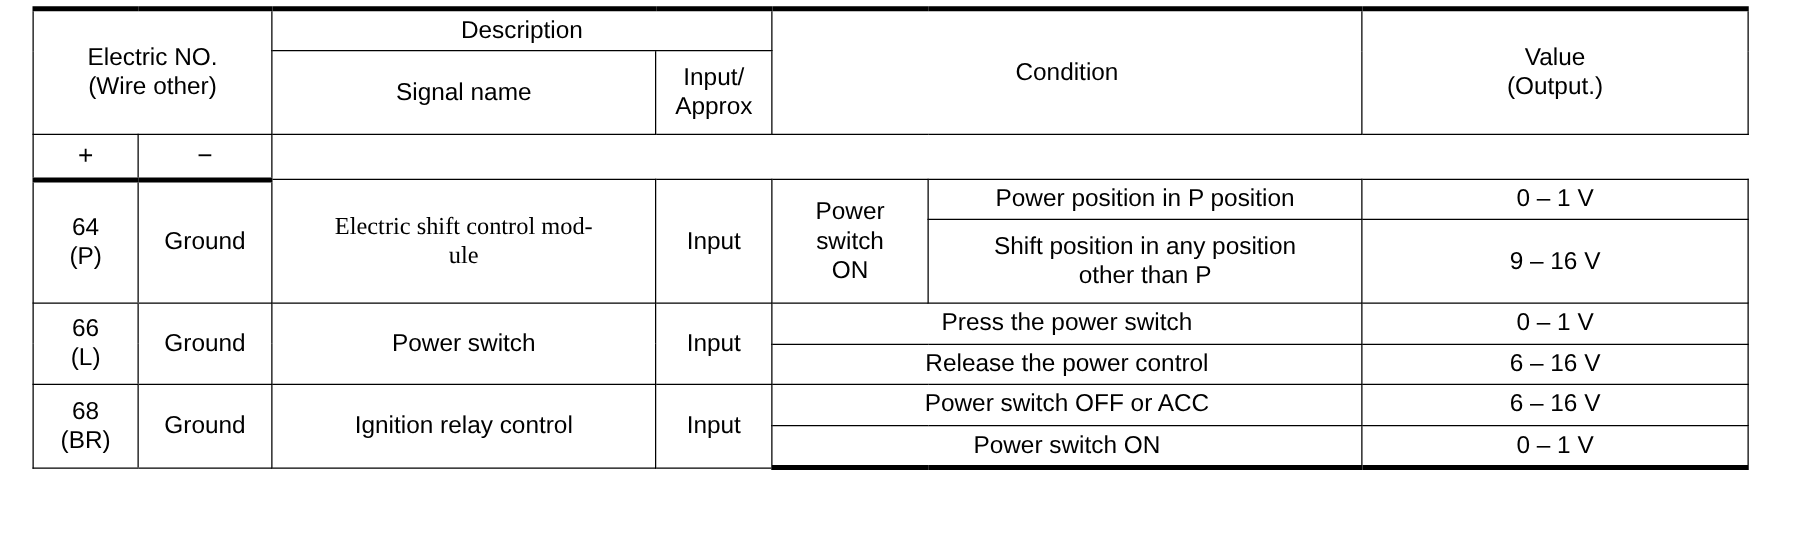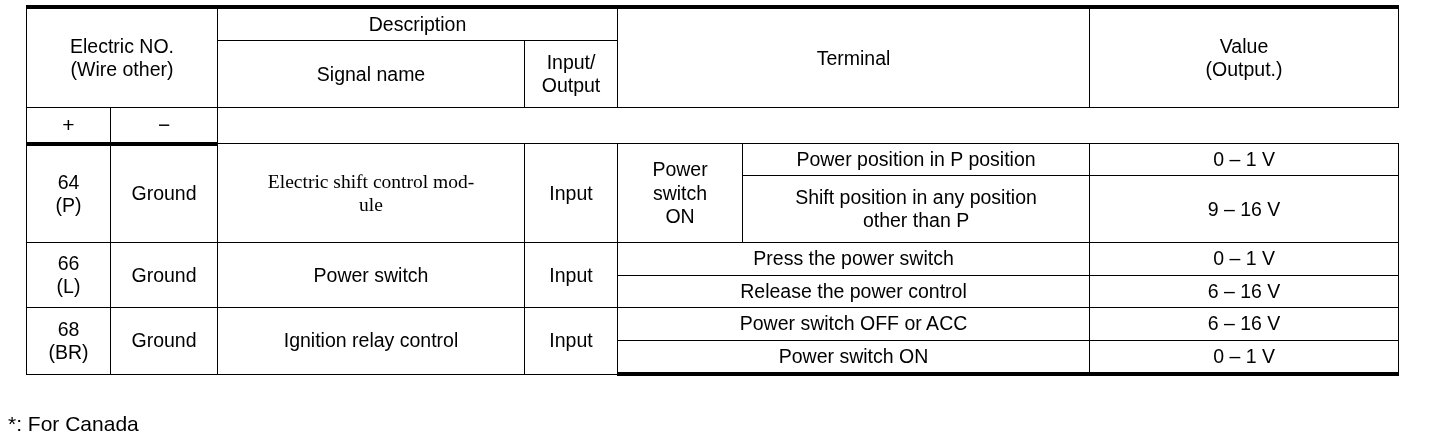--- a/index.html
+++ b/index.html
@@ -81,32 +81,32 @@
       <col style="width:309px">
     </colgroup>
     <tbody>
 
       <tr class="rule-top">
         <td class="hdr" colspan="2" rowspan="2" style="vertical-align:middle;">
           <div>Electric NO.</div>
           <div>(Wire other)</div>
         </td>
         <td class="hdr" colspan="2">Description</td>
-        <td class="hdr" colspan="2" rowspan="2">Terminal</td>
+        <td class="hdr" colspan="2" rowspan="2">Condition</td>
         <td class="hdr" rowspan="2">
           <div>Value</div>
           <div>(Output.)</div>
         </td>
       </tr>
 
       <tr>
         <td class="hdr cell-tall">Signal name</td>
         <td class="hdr">
           <div>Input/</div>
-          <div>Output</div>
+          <div>Approx</div>
         </td>
       </tr>
 
       <tr class="rule-head-bot">
         <td class="hdr sign">+</td>
         <td class="hdr sign">−</td>
       </tr>
 
       <tr>
         <td rowspan="2" style="border-right:none;">
@@ -157,15 +157,14 @@
         <td>6 – 16 V</td>
       </tr>
       <tr class="rule-bot">
         <td colspan="2" class="al-left">Power switch ON</td>
         <td>0 – 1 V</td>
       </tr>
 
     </tbody>
   </table>
 
-  <div class="footnote">*: For Canada</div>
 
 </div>
 
 </body></html>

